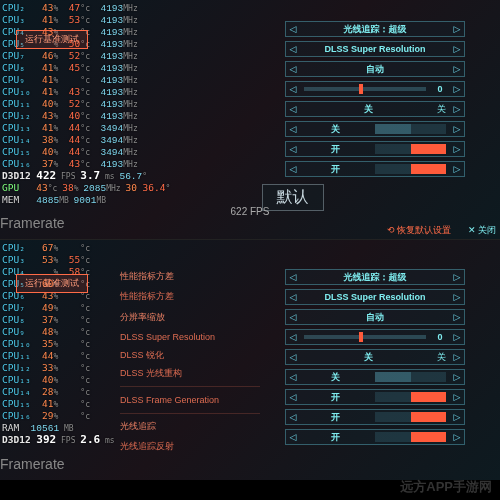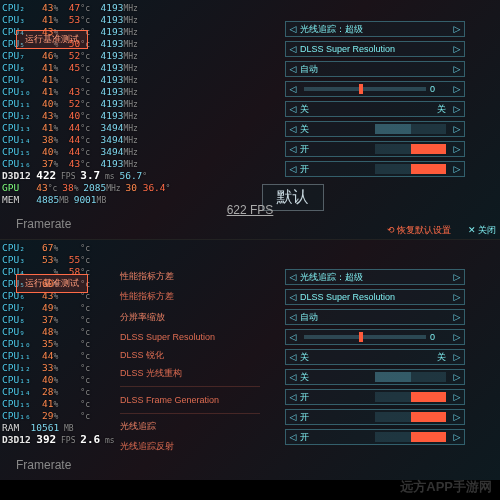--- a/index.html
+++ b/index.html
@@ -28,21 +28,21 @@
     font-family: "Consolas", monospace;
     font-size: 9.5px;
     line-height: 11px;
     z-index: 10;
     text-shadow: 0 0 2px rgba(0,0,0,0.8);
   }
   .osd-row { white-space: pre; }
   .cpu-label { color: #4dc8e8; }
   .pct { color: #ff884d; }
   .temp { color: #ff6b47; }
-  .freq { color: #7fd8ef; }
+  .freq { color: #7fd8ef; font-family: Liberation Mono, monospace; }
   .gpu-label { color: #7fff7f; }
   .mem-label { color: #d8d8d8; }
   .fps-label { color: #e8e8e8; font-weight: bold; }
   .fps-val { color: #ffffff; font-size: 11px; font-weight: bold; }
   .unit { color: #888; font-size: 8px; }
   
   .settings-panel {
     position: absolute;
     left: 120px;
     right: 35px;
@@ -77,23 +77,24 @@
     background: rgba(20,40,50,0.3);
   }
   .arrow {
     width: 14px;
     text-align: center;
     color: #6dd5e8;
     font-size: 9px;
   }
   .selector-val {
     flex: 1;
-    text-align: left;
+    text-align: center;
     color: #7fecef;
     font-size: 9px;
+    font-weight: bold;
   }
   .slider-bar {
     flex: 1;
     height: 4px;
     background: rgba(100,180,200,0.3);
     position: relative;
     margin: 0 4px;
   }
   .slider-knob {
     position: absolute;
@@ -155,32 +156,31 @@
     right: 4px;
     font-size: 9px;
     display: flex;
     gap: 17px;
   }
   .bottom-bar .restore { color: #ff6b47; }
   .bottom-bar .close { color: #7fecef; }
   .framerate-label {
     position: absolute;
     bottom: 8px;
-    left: 16px;
+    left: 0;
     color: #888;
-    font-size: 12px;
+    font-size: 14px;
   }
   .fps-overlay {
     position: absolute;
     left: 50%;
     transform: translateX(-50%);
     bottom: 22px;
     color: #aaa;
-    font-size: 12px;
-    text-decoration: underline;
+    font-size: 10px;
   }
   .watermark {
     position: absolute;
     bottom: 4px;
     right: 8px;
     color: #333;
     font-size: 13px;
     font-weight: bold;
     z-index: 50;
   }

